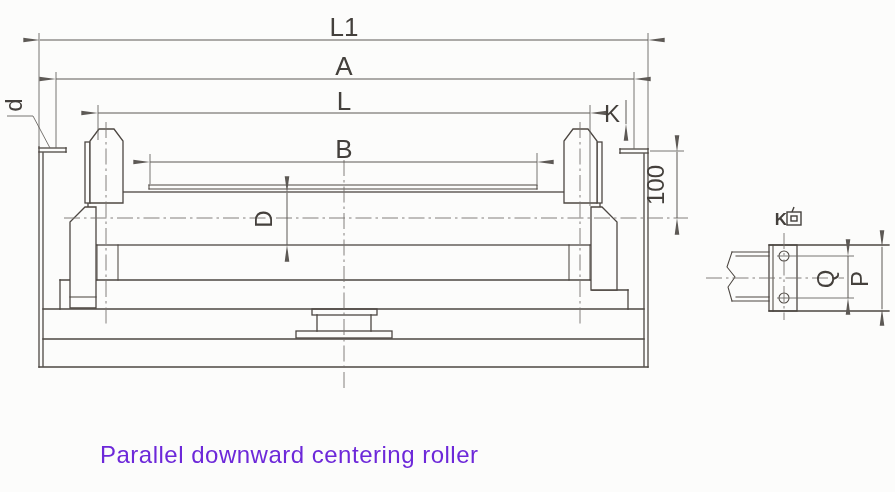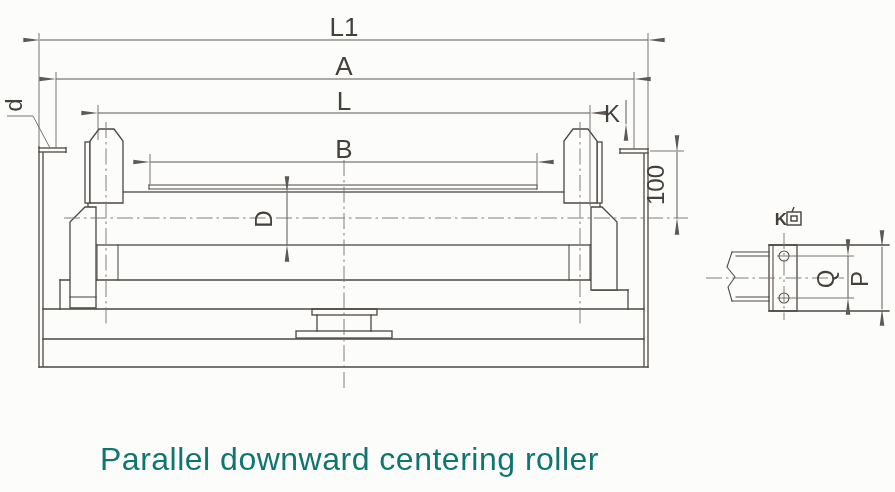--- a/index.html
+++ b/index.html
@@ -15,21 +15,21 @@
   .obj-thin{stroke:#4d4742;stroke-width:1.05;fill:none;stroke-linecap:square;}
   .whitefill{fill:#fcfcfb;stroke:#4d4742;stroke-width:1.3;}
   .dim{stroke:#5d5955;stroke-width:1;fill:none;}
   .ext{stroke:#6a6662;stroke-width:0.9;fill:none;}
   .cl{stroke:#76726e;stroke-width:0.9;fill:none;stroke-dasharray:16 4 2.5 4;}
   .dimtext{fill:#44403c;font-family:"Liberation Sans",sans-serif;font-size:26px;}
   .dimtext-sm{fill:#44403c;font-family:"Liberation Sans",sans-serif;font-size:24px;}
   .viewtext{fill:#44403c;font-family:"Liberation Sans",sans-serif;font-size:17px;font-weight:bold;}
   #caption{
     position:absolute;left:100px;top:441px;
-    font-size:32px;color:#0f766e;letter-spacing:0.5px;
+    font-size:24px;color:#6d28d9;letter-spacing:0.5px;
     white-space:nowrap;
   }
 </style>
 </head>
 <body>
 
 <svg id="stage" width="895" height="492" viewBox="0 0 895 492">
   <defs>
     <marker id="ar" markerUnits="userSpaceOnUse" markerWidth="17" markerHeight="6" refX="0.3" refY="3" orient="auto-start-reverse">
       <path d="M0,3 L17,0.7 L17,5.3 Z" fill="#5d5955"></path>

